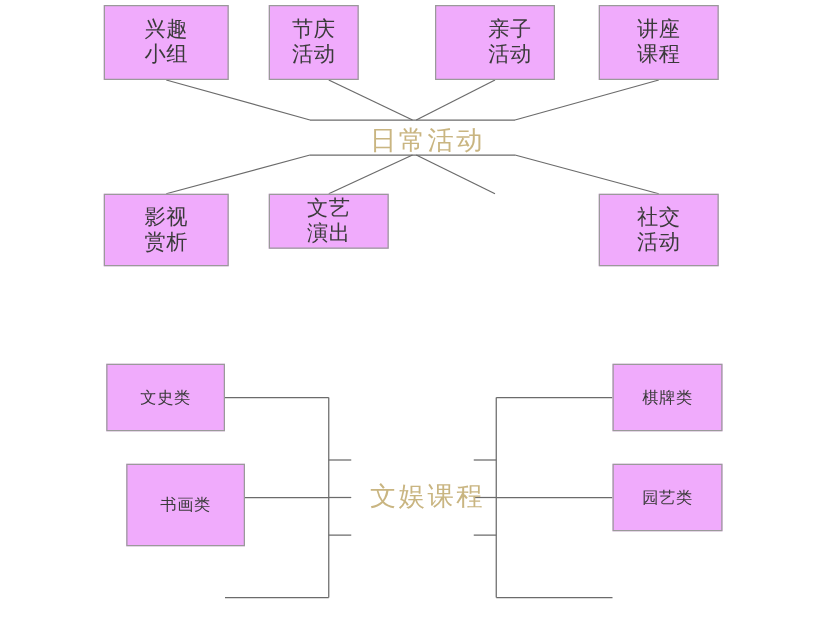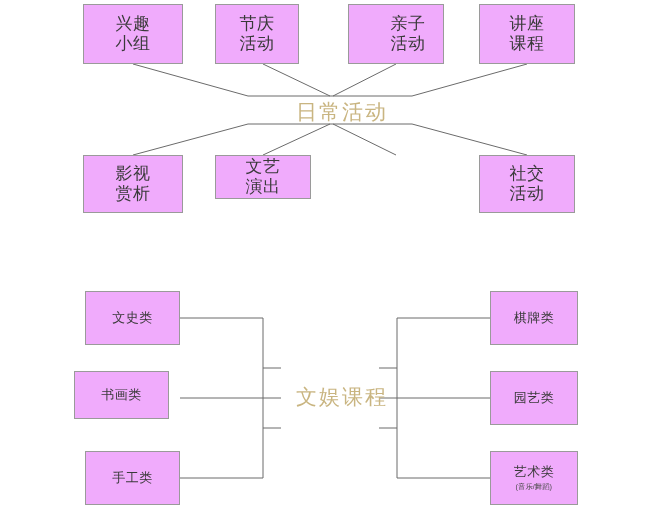--- a/index.html
+++ b/index.html
@@ -88,21 +88,21 @@
       <path d="M 263 155 L 330 124"></path>
       <path d="M 396 155 L 333 124"></path>
     </g>
   </svg>
 
   <div class="node-box box-two-line" style="left:83px; top:4px; width:100px; height:60px;">
     <span class="node-line">兴趣</span>
     <span class="node-line">小组</span>
   </div>
 
-  <div class="node-box box-two-line" style="left:215px; top:4px; width:84px; height:60px;">
+  <div class="node-box box-two-line" style="left:215px; top:4px; width:72px; height:60px;">
     <span class="node-line">节庆</span>
     <span class="node-line">活动</span>
   </div>
 
   <div class="node-box box-two-line" style="left:348px; top:4px; width:96px; height:60px;padding-left:24px;">
     <span class="node-line">亲子</span>
     <span class="node-line">活动</span>
   </div>
 
   <div class="node-box box-two-line" style="left:479px; top:4px; width:96px; height:60px;">
@@ -147,36 +147,29 @@
       <path d="M 397 318 L 490 318"></path>
       <path d="M 397 398 L 490 398"></path>
       <path d="M 397 478 L 490 478"></path>
     </g>
   </svg>
 
   <div class="node-box box-one-line" style="left:85px; top:291px; width:95px; height:54px;">
     <span class="node-line">文史类</span>
   </div>
 
-  <div class="node-box box-one-line" style="left:74px; top:371px; width:95px; height:48px;">
+  <div class="node-box box-one-line" style="left:101px; top:371px; width:95px; height:66px;">
     <span class="node-line">书画类</span>
   </div>
 
-  <div class="node-box box-one-line" style="left:85px; top:451px; width:95px; height:54px;">
-    <span class="node-line">手工类</span>
-  </div>
 
   <div class="hub-label" style="left:281px; top:383px; width:98px;">文娱课程</div>
 
   <div class="node-box box-one-line" style="left:490px; top:291px; width:88px; height:54px;">
     <span class="node-line">棋牌类</span>
   </div>
 
   <div class="node-box box-one-line" style="left:490px; top:371px; width:88px; height:54px;">
     <span class="node-line">园艺类</span>
   </div>
 
-  <div class="node-box box-one-line" style="left:490px; top:451px; width:88px; height:54px;">
-    <span class="node-line">艺术类</span>
-    <span class="node-sub">(音乐/舞蹈)</span>
-  </div>
 
 </div>
 
 </body></html>

